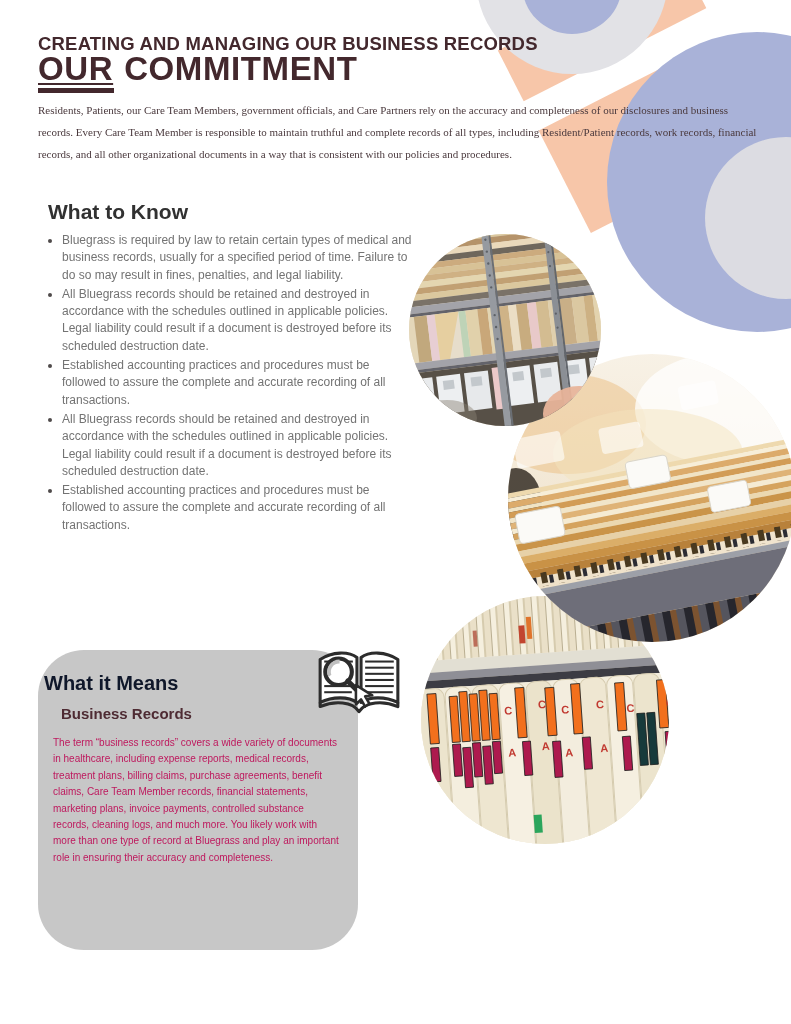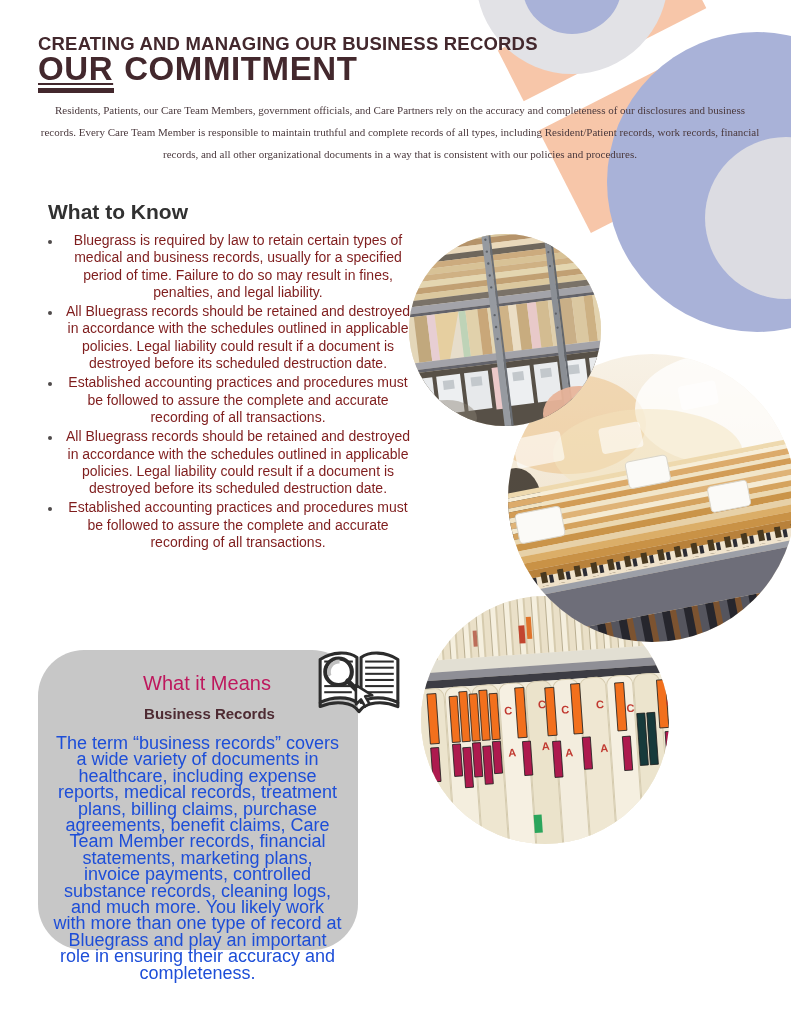--- a/index.html
+++ b/index.html
@@ -1,37 +1,37 @@
 <!DOCTYPE html>
 <html><head>
 <meta charset="utf-8">
 <style>
   html,body{margin:0;padding:0;background:#ffffff;}
   .page{position:relative;width:791px;height:1024px;background:#ffffff;overflow:hidden;
-        font-family:"Liberation Sans",sans-serif;text-align:center;}
+        font-family:"Liberation Sans",sans-serif;}
   .decor{position:absolute;left:0;top:0;z-index:0;}
   .content{position:absolute;left:0;top:0;width:100%;height:100%;z-index:1;}
   .eyebrow{position:absolute;left:38px;top:33px;font-size:18.5px;font-weight:700;
            letter-spacing:.2px;color:#43282d;}
   .title{position:absolute;left:38px;top:50px;margin:0;font-size:33px;font-weight:600;
          letter-spacing:.6px;color:#43282d;white-space:nowrap;}
   .title .our{text-decoration:underline;text-decoration-thickness:2px;text-underline-offset:3px;}
   .title .rest{margin-left:11px;}
   .title-bar{position:absolute;left:38px;top:88px;width:76px;height:5px;background:#43282d;}
   .intro{position:absolute;left:38px;top:99px;width:724px;margin:0;font-size:11px;
          line-height:22px;color:#4a393d;font-family:Liberation Serif, serif;}
   .wtk-h{position:absolute;left:48px;top:200px;margin:0;font-size:21px;font-weight:600;color:#313131;}
   .bullets{position:absolute;left:40px;top:232px;width:352px;margin:0;padding:0 0 0 22px;}
-  .bullets li{font-size:14px;line-height:17.3px;color:#7f1d1d;margin:0 0 2px 0;}
+  .bullets li{font-size:12px;line-height:17.3px;color:#737373;margin:0 0 2px 0;}
   .bullets li::marker{color:#4f4a4a;font-size:12px;}
   .card{position:absolute;left:38px;top:650px;width:320px;height:300px;background:#c7c7c7;
         border-radius:46px;z-index:1;}
-  .card h2{margin:22px 0 0 18px;font-size:20px;font-weight:400;color:#be185d;}
+  .card h2{margin:22px 0 0 6px;font-size:20px;font-weight:700;color:#0f172a;}
   .card h3{margin:10px 0 0 23px;font-size:15px;font-weight:700;color:#4e2b33;}
-  .card p{margin:13px 16px 0 15px;font-size:18px;line-height:16.4px;color:#1d4ed8;}
+  .card p{margin:13px 16px 0 15px;font-size:10px;line-height:16.4px;color:#be185d;}
   .icon{position:absolute;left:314px;top:647px;z-index:6;}
   .photo{position:absolute;}
   .p1{left:409px;top:234px;z-index:4;}
   .p2{left:508px;top:354px;z-index:3;}
   .p3{left:421px;top:596px;z-index:2;}
   .pagenum{position:absolute;left:764px;top:1036px;font-size:11.5px;color:#606060;}
 </style>
 </head>
 <body>
 

